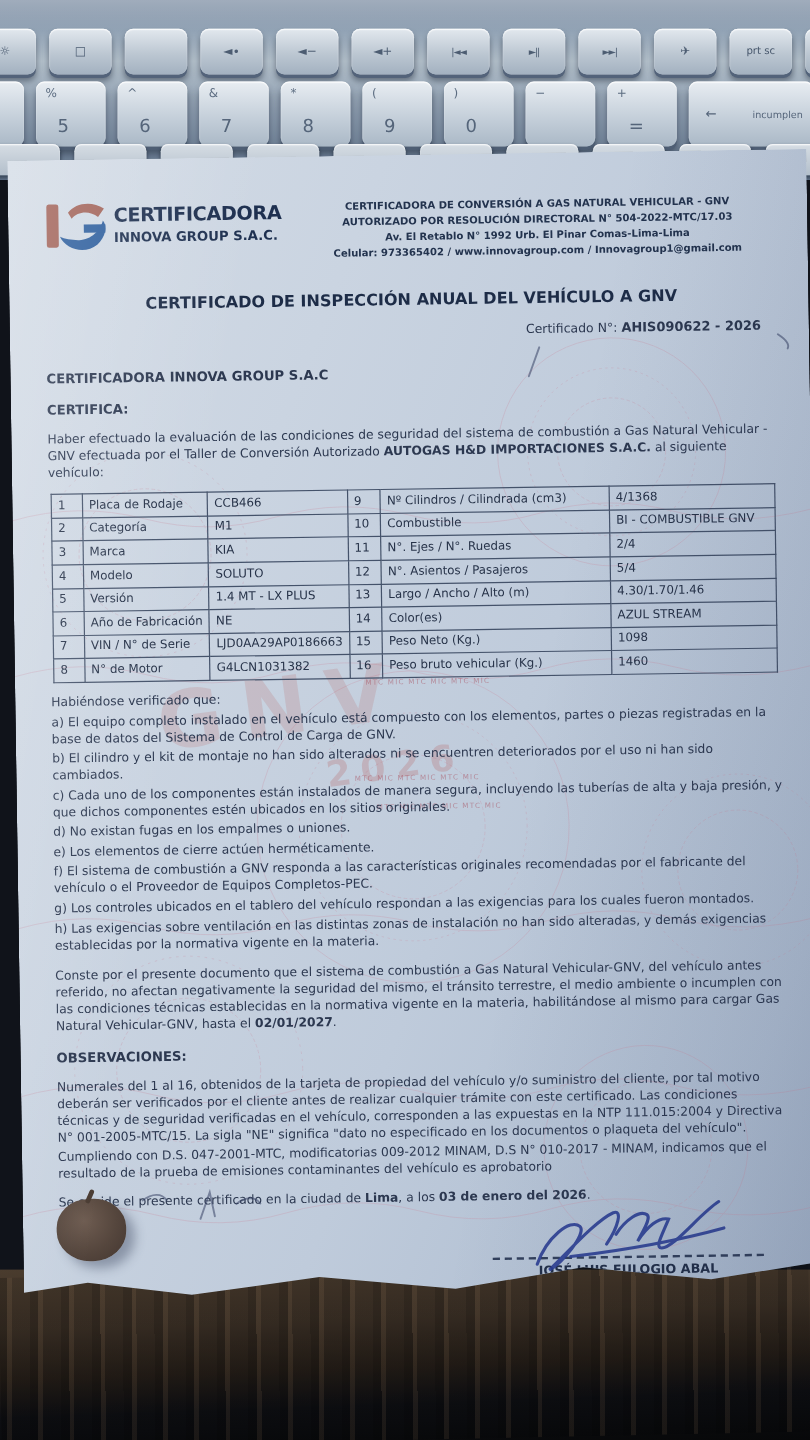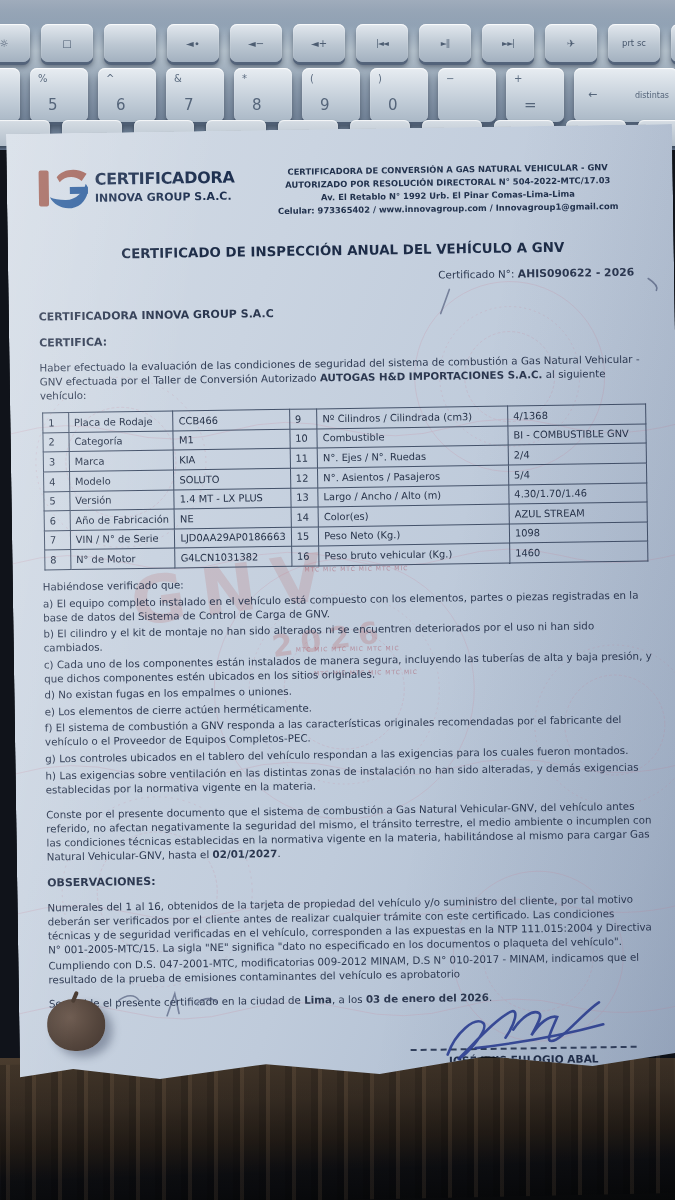--- a/index.html
+++ b/index.html
@@ -150,21 +150,21 @@
       <div class="numkey">
           <span class="shift">−</span>
           <span class="main"></span>
         </div>
       <div class="numkey">
           <span class="shift">+</span>
           <span class="main">=</span>
         </div>
       <div class="numkey bskey">
           <span class="arrow">←</span>
-          <span class="lbl">distintas</span>
+          <span class="lbl">incumplen</span>
         </div>
     </div>
     <div class="kb-row row3">
       <div class="r3key"></div>
         <div class="r3key"></div>
         <div class="r3key"></div>
         <div class="r3key"></div>
         <div class="r3key"></div>
         <div class="r3key"></div>
         <div class="r3key"></div>

